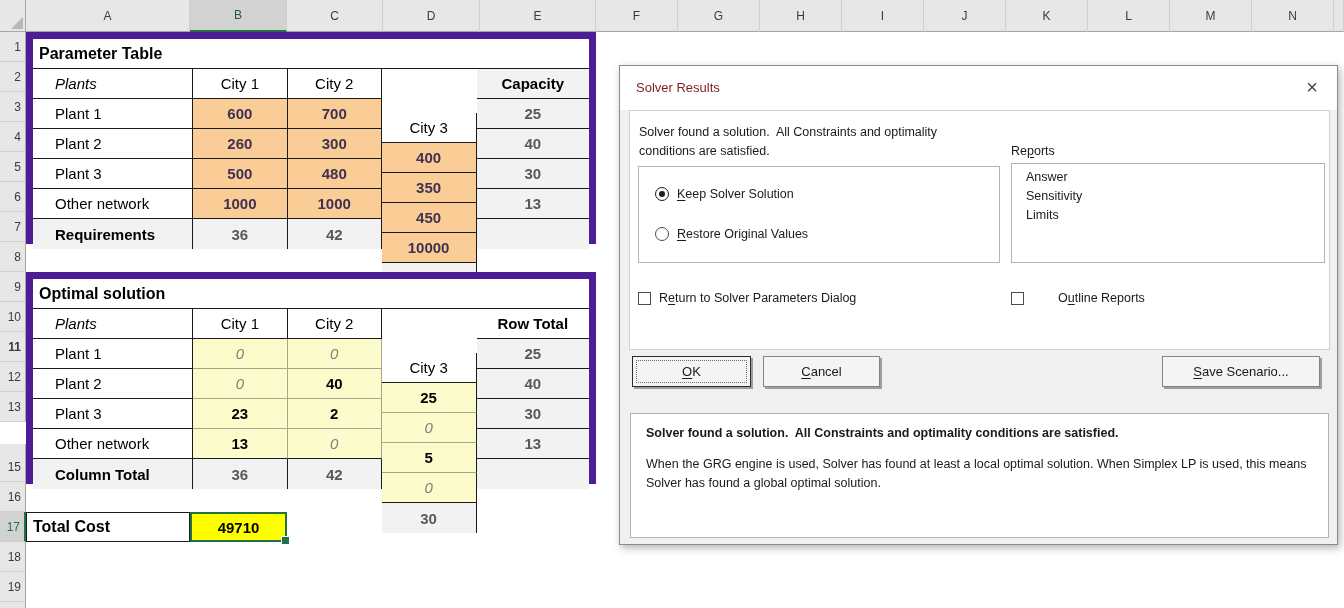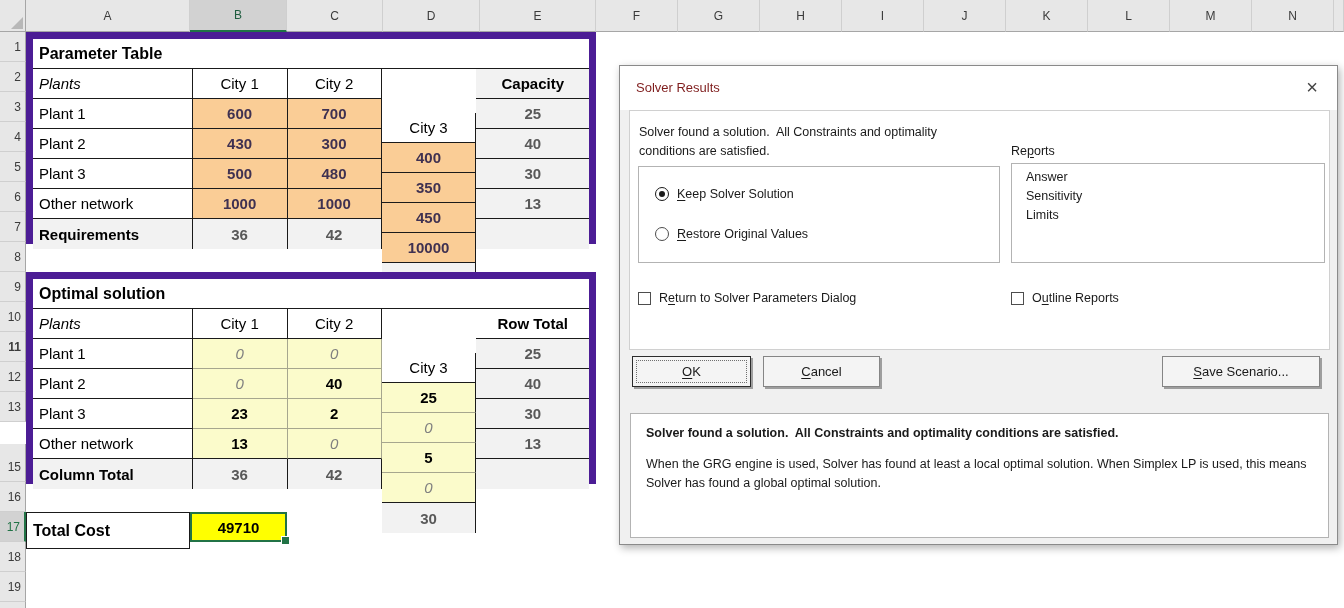--- a/index.html
+++ b/index.html
@@ -23,36 +23,36 @@
   .rowh.sel{background:#d2d2d2;color:#217346;border-right:2px solid #217346;}
 
   
   .xtable{position:absolute;background:#fff;border:7px solid #4c1d95;box-sizing:border-box;}
   .trow{display:flex;height:30px;box-sizing:border-box;}
   .cell{box-sizing:border-box;height:30px;display:flex;align-items:center;
         font-size:15px;color:#000;border-right:1px solid #1a1a1a;border-bottom:1px solid #1a1a1a;}
   .trow .cell:last-child{border-right:none;}
   .trow:last-child .cell{border-bottom:none;}
   .w-a{width:163px;} .w-b{width:97px;} .w-c{width:96px;} .w-d{width:97px;margin-top:44px;} .w-e{width:115px;}
-  .lbl{padding-left:6px;}
+  .lbl{padding-left:22px;}
   .ctr{justify-content:center;}
   .b{font-weight:bold;}
   .i{font-style:italic;}
   .title-cell{width:100%;font-weight:bold;font-size:16px;padding-left:6px;border-right:none;}
   .grayfill{background:#f2f2f2;}
   .grayval{color:#595959;font-weight:bold;}
   .orange{background:#facd96;color:#3f3151;font-weight:bold;}
   .ycell{background:#fbfbcb;}
   .ycell.gr{border-right:1px solid #a6a68e;}
   .ycell.gb{border-bottom:1px solid #a6a68e;}
   .zero{color:#808080;font-style:italic;}
   .solval{font-weight:bold;color:#000;}
 
   
-  .a17{position:absolute;left:26px;top:512px;width:164px;height:37px;box-sizing:border-box;
+  .a17{position:absolute;left:26px;top:512px;width:164px;height:30px;box-sizing:border-box;
        border:1px solid #1a1a1a;background:#fff;display:flex;align-items:center;
        font-weight:bold;font-size:16px;padding-left:6px;}
   .b17{position:absolute;left:190px;top:512px;width:97px;height:30px;box-sizing:border-box;
        border:2px solid #217346;background:#ffff00;display:flex;align-items:center;justify-content:center;
        font-weight:bold;font-size:15px;}
   .fillhandle{position:absolute;right:-5px;bottom:-5px;width:7px;height:7px;background:#217346;border:1px solid #fff;}
 
   
   .dialog{position:absolute;left:619px;top:65px;width:719px;height:480px;background:#f0f0f0;
           border:1px solid #8a8a8a;box-sizing:border-box;box-shadow:2px 3px 8px rgba(0,0,0,.3);
@@ -70,21 +70,21 @@
   .radio{width:14px;height:14px;border:1px solid #4d4d4d;border-radius:50%;background:#fff;
          display:flex;align-items:center;justify-content:center;box-sizing:border-box;}
   .radio.on{border-color:#1a1a1a;}
   .radio.on::after{content:"";width:6px;height:6px;border-radius:50%;background:#1a1a1a;}
   .radio-lab{margin-left:8px;}
   .reports-label{position:absolute;left:381px;top:33px;}
   .reports-list{position:absolute;left:381px;top:52px;width:314px;height:100px;background:#fff;
                 border:1px solid #b3b3b3;box-sizing:border-box;padding-top:4px;}
   .report-item{padding:0 0 0 14px;line-height:19px;}
   .cbx-row{position:absolute;display:flex;align-items:center;}
-  .cbx-return{left:8px;top:180px;} .cbx-outline{left:381px;top:180px;}
+  .cbx-return{left:8px;top:180px;} .cbx-outline{left:381px;top:180px;gap:26px;}
   .cbx{width:13px;height:13px;border:1px solid #4d4d4d;background:#fff;box-sizing:border-box;}
   .cbx-lab{margin-left:8px;}
   .ul{text-decoration:underline;text-underline-offset:2px;}
 
   .btn{position:absolute;top:290px;height:31px;background:#f4f4f4;border:1px solid #858585;
        box-sizing:border-box;display:flex;align-items:center;justify-content:center;
        font-size:13px;color:#1a1a1a;box-shadow:2px 2px 0 0 #9e9e9e;cursor:default;}
   .btn-ok{left:12px;width:119px;border:1px solid #2b2b2b;outline:1px dotted #6f6f6f;outline-offset:-5px;}
   .btn-cancel{left:143px;width:117px;}
   .btn-save{right:17px;width:158px;}
@@ -157,21 +157,21 @@
     </div>
     <div class="trow">
       <div class="cell w-a lbl">Plant 1</div>
       <div class="cell w-b ctr orange">600</div>
       <div class="cell w-c ctr orange">700</div>
       <div class="cell w-d ctr orange">400</div>
       <div class="cell w-e ctr grayfill grayval">25</div>
     </div>
     <div class="trow">
       <div class="cell w-a lbl">Plant 2</div>
-      <div class="cell w-b ctr orange">430</div>
+      <div class="cell w-b ctr orange">260</div>
       <div class="cell w-c ctr orange">300</div>
       <div class="cell w-d ctr orange">350</div>
       <div class="cell w-e ctr grayfill grayval">40</div>
     </div>
     <div class="trow">
       <div class="cell w-a lbl">Plant 3</div>
       <div class="cell w-b ctr orange">500</div>
       <div class="cell w-c ctr orange">480</div>
       <div class="cell w-d ctr orange">450</div>
       <div class="cell w-e ctr grayfill grayval">30</div>

